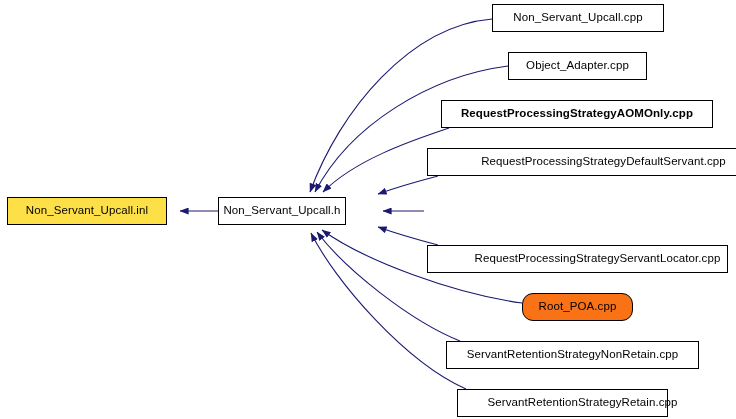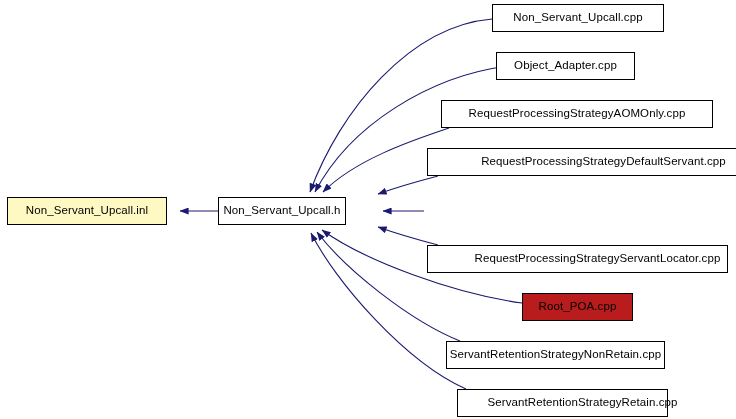--- a/index.html
+++ b/index.html
@@ -65,54 +65,54 @@
         <path d="M449,128 C410,141 355,160 323,192" fill="none" stroke="#1a1a70" stroke-width="1.1" marker-end="url(#arrowhead)"></path>
         <path d="M438,176 C415,182 392,189 378,194" fill="none" stroke="#1a1a70" stroke-width="1.1" marker-end="url(#arrowhead)"></path>
         <path d="M424,211 L383,211" fill="none" stroke="#1a1a70" stroke-width="1.1" marker-end="url(#arrowhead)"></path>
         <path d="M438,245 C415,239 392,232 378,227" fill="none" stroke="#1a1a70" stroke-width="1.1" marker-end="url(#arrowhead)"></path>
         <path d="M522,303 C455,294 365,261 322,230" fill="none" stroke="#1a1a70" stroke-width="1.1" marker-end="url(#arrowhead)"></path>
         <path d="M460,341 C410,321 345,269 317,232" fill="none" stroke="#1a1a70" stroke-width="1.1" marker-end="url(#arrowhead)"></path>
         <path d="M466,389 C405,362 335,281 311,233" fill="none" stroke="#1a1a70" stroke-width="1.1" marker-end="url(#arrowhead)"></path>
       </g>
   </svg>
 
-  <div class="node current" style="left: 7px; top: 197px; width: 160px; height: 28px; border-color: rgb(0, 0, 0); background: #fef9c3;">
+  <div class="node current" style="left: 7px; top: 197px; width: 160px; height: 28px; border-color: rgb(0, 0, 0); background: #fde047;">
     <span class="node-label">Non_Servant_Upcall.inl</span>
   </div>
 
   <div class="node" style="left: 218px; top: 197px; width: 128px; height: 28px; border-color: rgb(0, 0, 0); background: rgb(255, 255, 255);">
     <span class="node-label">Non_Servant_Upcall.h</span>
   </div>
 
   <div class="node" style="left: 492px; top: 4px; width: 172px; height: 28px; border-color: rgb(0, 0, 0); background: rgb(255, 255, 255);">
     <span class="node-label">Non_Servant_Upcall.cpp</span>
   </div>
 
-  <div class="node" style="left: 496px; top: 52px; width: 139px; height: 28px; border-color: rgb(0, 0, 0); background: rgb(255, 255, 255); justify-content: center;">
+  <div class="node" style="left: 508px; top: 52px; width: 139px; height: 28px; border-color: rgb(0, 0, 0); background: rgb(255, 255, 255); justify-content: center;">
     <span class="node-label">Object_Adapter.cpp</span>
   </div>
 
-  <div class="node" style="left: 441px; top: 100px; width: 272px; height: 28px; border-color: rgb(0, 0, 0); background: rgb(255, 255, 255);">
+  <div class="node" style="left: 441px; top: 100px; width: 272px; height: 28px; border-color: rgb(0, 0, 0); background: rgb(255, 255, 255); font-weight: bold;">
     <span class="node-label">RequestProcessingStrategyAOMOnly.cpp</span>
   </div>
 
   <div class="node" style="left: 427px; top: 148px; width: 353px; height: 28px; border-color: rgb(0, 0, 0); background: rgb(255, 255, 255);">
     <span class="node-label">RequestProcessingStrategyDefaultServant.cpp</span>
   </div>
 
 
   <div class="node" style="left: 427px; top: 245px; width: 301px; height: 28px; border-color: rgb(0, 0, 0); background: rgb(255, 255, 255); padding-left: 40px;">
     <span class="node-label">RequestProcessingStrategyServantLocator.cpp</span>
   </div>
 
-  <div class="node" style="left: 522px; top: 293px; width: 111px; height: 28px; border-color: rgb(0, 0, 0); background: #b91c1c;">
+  <div class="node" style="left: 522px; top: 293px; width: 111px; height: 28px; border-color: rgb(0, 0, 0); background: #f97316; border-radius: 11px;">
     <span class="node-label">Root_POA.cpp</span>
   </div>
 
-  <div class="node" style="left: 446px; top: 341px; width: 219px; height: 28px; border-color: rgb(0, 0, 0); background: rgb(255, 255, 255);">
+  <div class="node" style="left: 446px; top: 341px; width: 253px; height: 28px; border-color: rgb(0, 0, 0); background: rgb(255, 255, 255);">
     <span class="node-label">ServantRetentionStrategyNonRetain.cpp</span>
   </div>
 
   <div class="node" style="left: 457px; top: 389px; width: 211px; height: 28px; border-color: rgb(0, 0, 0); background: rgb(255, 255, 255); padding-left: 40px;">
     <span class="node-label">ServantRetentionStrategyRetain.cpp</span>
   </div>
 
 </div>
 
 </body></html>

